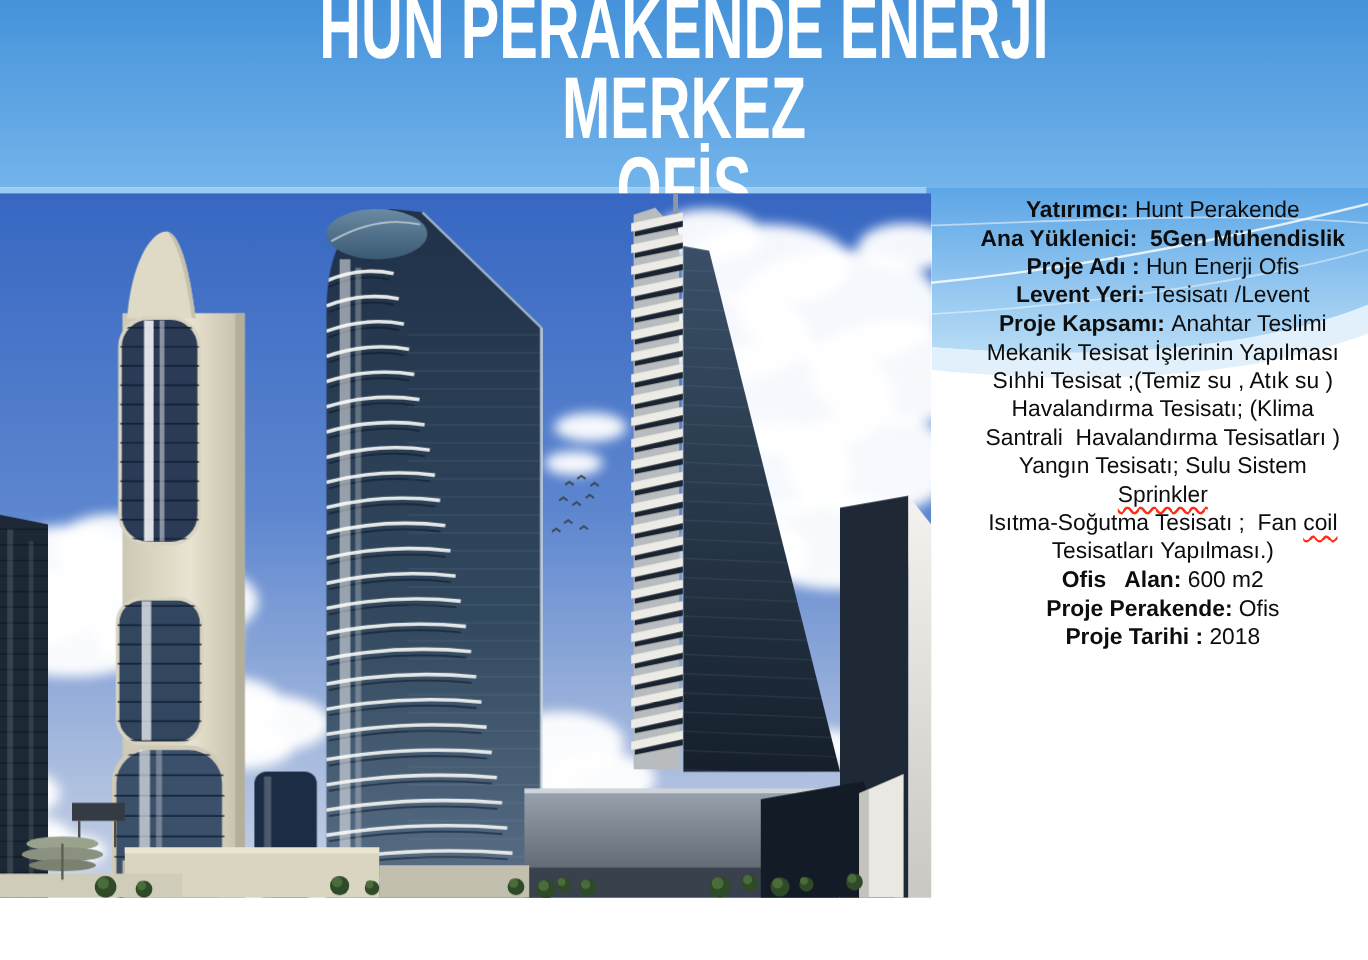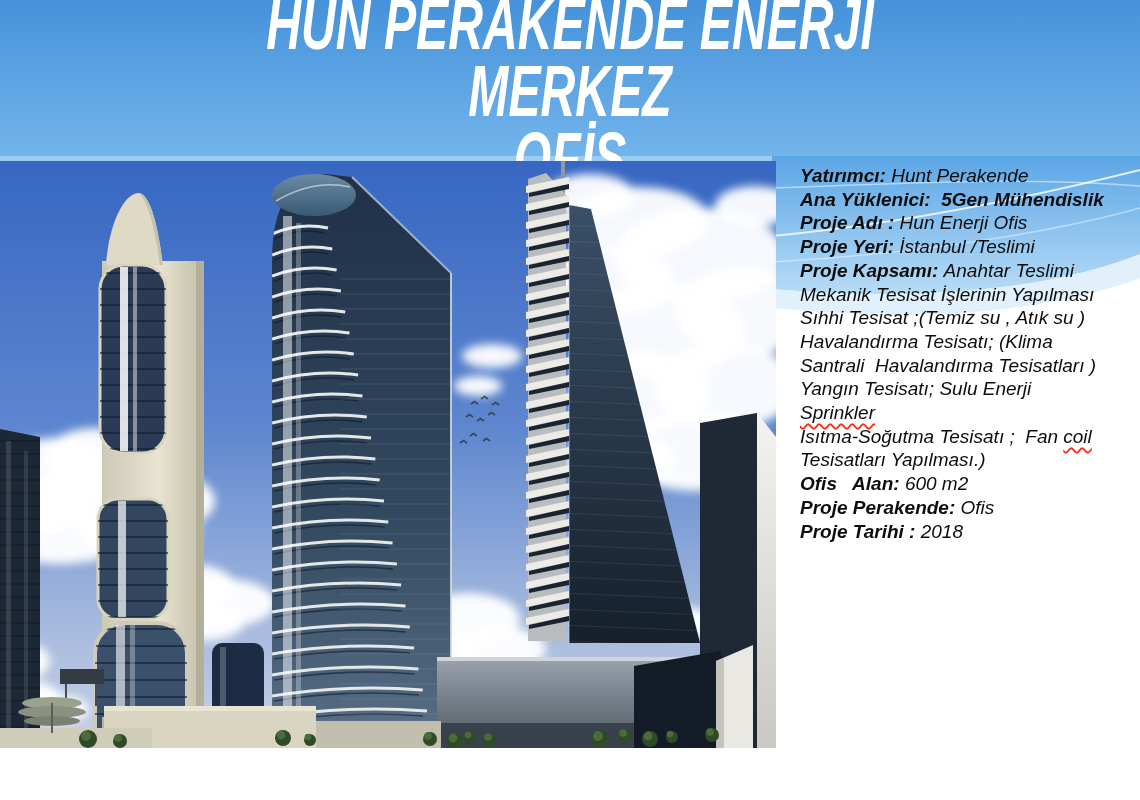--- a/index.html
+++ b/index.html
@@ -1,28 +1,28 @@
 <!DOCTYPE html>
 <html><head>
 <meta charset="utf-8">
 <style>
   html,body{margin:0;padding:0;background:#fff;}
   .slide{position:relative;width:1140px;height:800px;overflow:hidden;background:#fff;
-         font-family:"Liberation Sans","DejaVu Sans",sans-serif;font-style:italic;}
+         font-family:"Liberation Sans","DejaVu Sans",sans-serif;}
   .bg{position:absolute;left:0;top:0;width:1140px;height:800px;}
   .header{position:absolute;left:0;top:0;width:1140px;height:156px;}
   .title{position:absolute;left:0;top:-10px;width:1140px;margin:0;text-align:center;
          color:#ffffff;font-size:73px;font-weight:700;line-height:67px;letter-spacing:0;
          transform:scaleX(0.66);transform-origin:50% 0;}
   .title span{display:block;}
   .render{position:absolute;left:0;top:161px;width:776px;height:587px;margin:0;}
   .render svg{display:block;width:776px;height:587px;}
   .details{position:absolute;left:800px;top:164px;width:338px;
            font-size:19px;line-height:23.7px;color:#0d0d0d;}
-  .line{white-space:pre-wrap;}
+  .line{white-space:pre-wrap;text-align:center;}
   .b{font-weight:700;}
   .sp{text-decoration:underline;text-decoration-style:wavy;text-decoration-color:#ff2d16;
       text-decoration-thickness:2px;text-underline-offset:4px;}
 </style>
 </head>
 <body>
 
 <div class="slide">
 
   <svg class="bg" viewBox="0 0 1140 800" aria-hidden="true">
@@ -494,27 +494,27 @@
           <path d="M483,280 l3.5,-2.5 l3.5,2.5" stroke="#333b42" stroke-width="1.6" fill="none" opacity="0.85"></path>
           <path d="M460,282 l3.5,-2.5 l3.5,2.5" stroke="#333b42" stroke-width="1.6" fill="none" opacity="0.85"></path>
         </g>
     </svg>
   </figure>
 
   <section class="details">
       <div class="line"><span class="b">Yatırımcı:</span><span> Hunt Perakende</span></div>
       <div class="line"><span class="b">Ana Yüklenici:  5Gen Mühendislik</span></div>
       <div class="line"><span class="b">Proje Adı : </span><span>Hun Enerji Ofis</span></div>
-      <div class="line"><span class="b">Proje Yeri: </span><span>İstanbul /Teslimi</span></div>
+      <div class="line"><span class="b">Levent Yeri: </span><span>Tesisatı /Levent</span></div>
       <div class="line"><span class="b">Proje Kapsamı: </span><span>Anahtar Teslimi</span></div>
       <div class="line"><span>Mekanik Tesisat İşlerinin Yapılması</span></div>
       <div class="line"><span>Sıhhi Tesisat ;(Temiz su , Atık su )</span></div>
       <div class="line"><span>Havalandırma Tesisatı; (Klima</span></div>
       <div class="line"><span>Santrali  Havalandırma Tesisatları )</span></div>
-      <div class="line"><span>Yangın Tesisatı; Sulu Enerji</span></div>
+      <div class="line"><span>Yangın Tesisatı; Sulu Sistem</span></div>
       <div class="line"><span class="sp">Sprinkler</span></div>
       <div class="line"><span>Isıtma-Soğutma Tesisatı ;  Fan </span><span class="sp">coil</span></div>
       <div class="line"><span>Tesisatları Yapılması.)</span></div>
       <div class="line"><span class="b">Ofis   Alan: </span><span>600 m2</span></div>
       <div class="line"><span class="b">Proje Perakende: </span><span>Ofis</span></div>
       <div class="line"><span class="b">Proje Tarihi : </span><span>2018</span></div>
     </section>
 
 </div>
 

